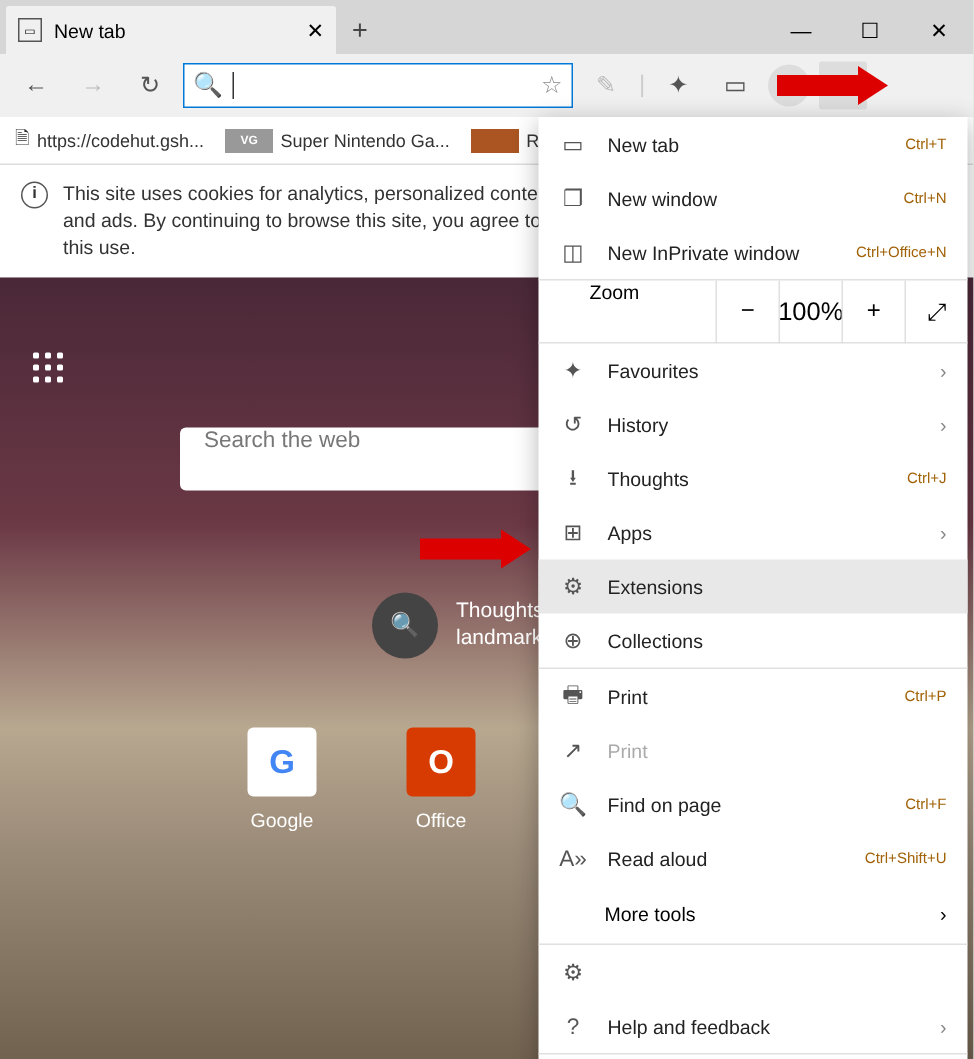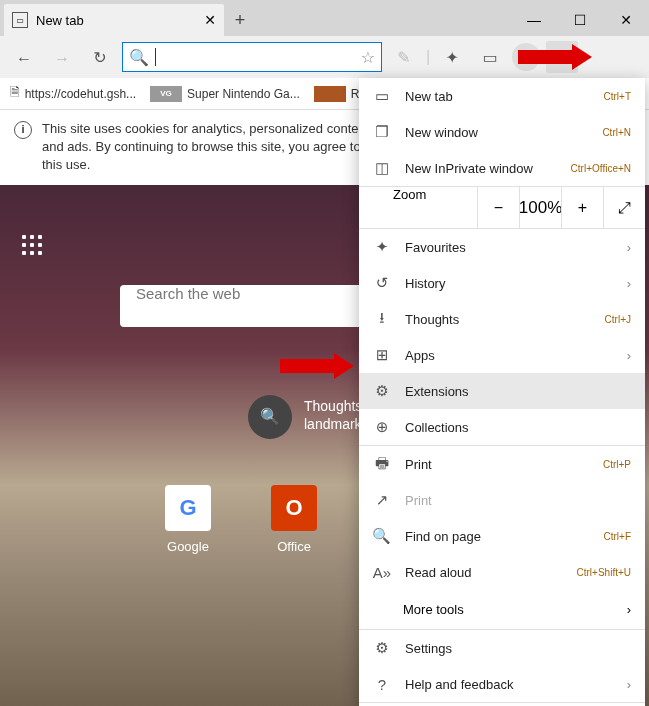--- a/index.html
+++ b/index.html
@@ -213,21 +213,20 @@
     <span class="mlabel">Read aloud</span>
     <span class="mshort">Ctrl+Shift+U</span>
   </div>
   <div class="mt">
     <span>More tools</span>
     <span class="marrow">›</span>
   </div>
   <div class="msep"></div>
   <div class="mitem">
     <span class="micon">⚙</span>
-    <span class="mlabel">Settings</span>
   </div>
   <div class="mitem">
     <span class="micon">?</span>
     <span class="mlabel">Help and feedback</span>
     <span class="marrow">›</span>
   </div>
   <div class="msep"></div>
   <div class="mt">
     
   </div>

